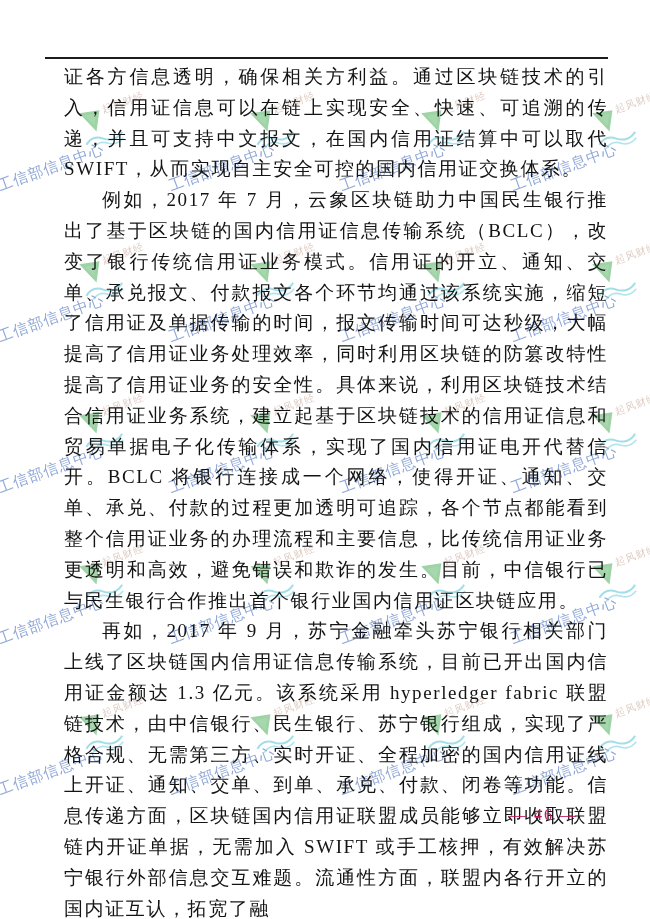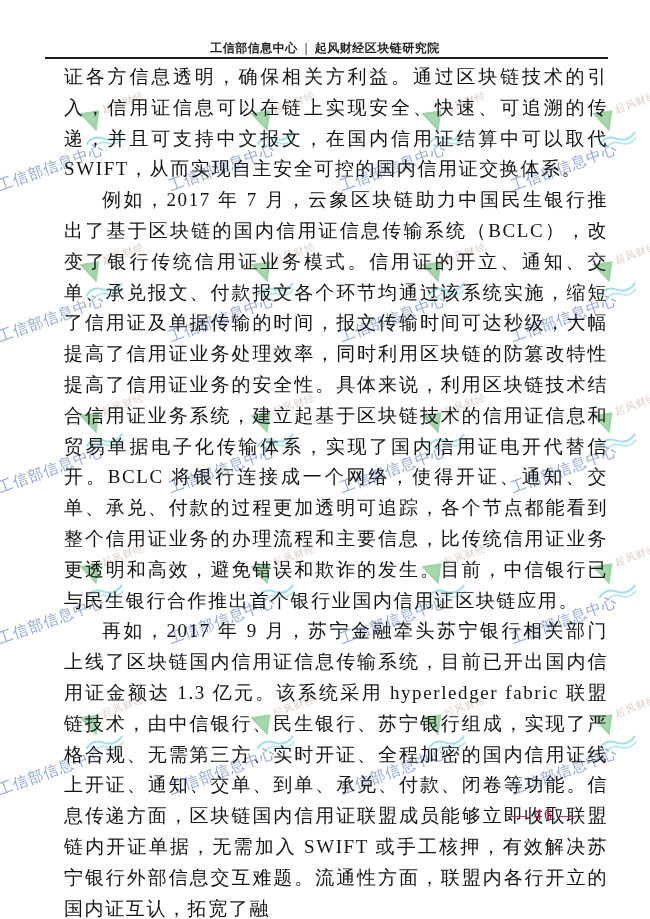--- a/index.html
+++ b/index.html
@@ -341,23 +341,20 @@
           <path d="M6 12 C11 8, 17 8, 22 12 S 33 15, 38 12" fill="none" stroke="#55c3d4" stroke-width="1.6" opacity="0.45"></path>
         </svg>
         <svg class="wm-leaf" width="22" height="26" viewBox="0 0 22 26">
           <polygon points="1,2 21,6 11,25" fill="#4fae5c" opacity="0.55"></polygon>
           <polygon points="5,6 17,8 11,19" fill="#a9d8ae" opacity="0.75"></polygon>
         </svg>
         <div class="wm-brand" style="color: rgb(200, 168, 152); opacity: 0.6;">起风财经</div>
       </div>
     </div>
 
-  <div class="header">
-    <span>工信部信息中心</span><span class="divider">|</span><span>起风财经区块链研究院</span>
-  </div>
   <div class="header-rule"></div>
 
   <div class="body-text">
     <p>证各方信息透明，确保相关方利益。通过区块链技术的引入，信用证信息可以在链上实现安全、快速、可追溯的传递，并且可支持中文报文，在国内信用证结算中可以取代 SWIFT，从而实现自主安全可控的国内信用证交换体系。</p>
     <p class="indent">例如，2017 年 7 月，云象区块链助力中国民生银行推出了基于区块链的国内信用证信息传输系统（BCLC），改变了银行传统信用证业务模式。信用证的开立、通知、交单、承兑报文、付款报文各个环节均通过该系统实施，缩短了信用证及单据传输的时间，报文传输时间可达秒级，大幅提高了信用证业务处理效率，同时利用区块链的防篡改特性提高了信用证业务的安全性。具体来说，利用区块链技术结合信用证业务系统，建立起基于区块链技术的信用证信息和贸易单据电子化传输体系，实现了国内信用证电开代替信开。BCLC 将银行连接成一个网络，使得开证、通知、交单、承兑、付款的过程更加透明可追踪，各个节点都能看到整个信用证业务的办理流程和主要信息，比传统信用证业务更透明和高效，避免错误和欺诈的发生。目前，中信银行已与民生银行合作推出首个银行业国内信用证区块链应用。</p>
     <p class="indent">再如，2017 年 9 月，苏宁金融牵头苏宁银行相关部门上线了区块链国内信用证信息传输系统，目前已开出国内信用证金额达 1.3 亿元。该系统采用 hyperledger fabric 联盟链技术，由中信银行、民生银行、苏宁银行组成，实现了严格合规、无需第三方、实时开证、全程加密的国内信用证线上开证、通知、交单、到单、承兑、付款、闭卷等功能。信息传递方面，区块链国内信用证联盟成员能够立即收取联盟链内开证单据，无需加入 SWIFT 或手工核押，有效解决苏宁银行外部信息交互难题。流通性方面，联盟内各行开立的国内证互认，拓宽了融</p>
   </div>
 
   <div class="page-number">— 46 —</div>
 

